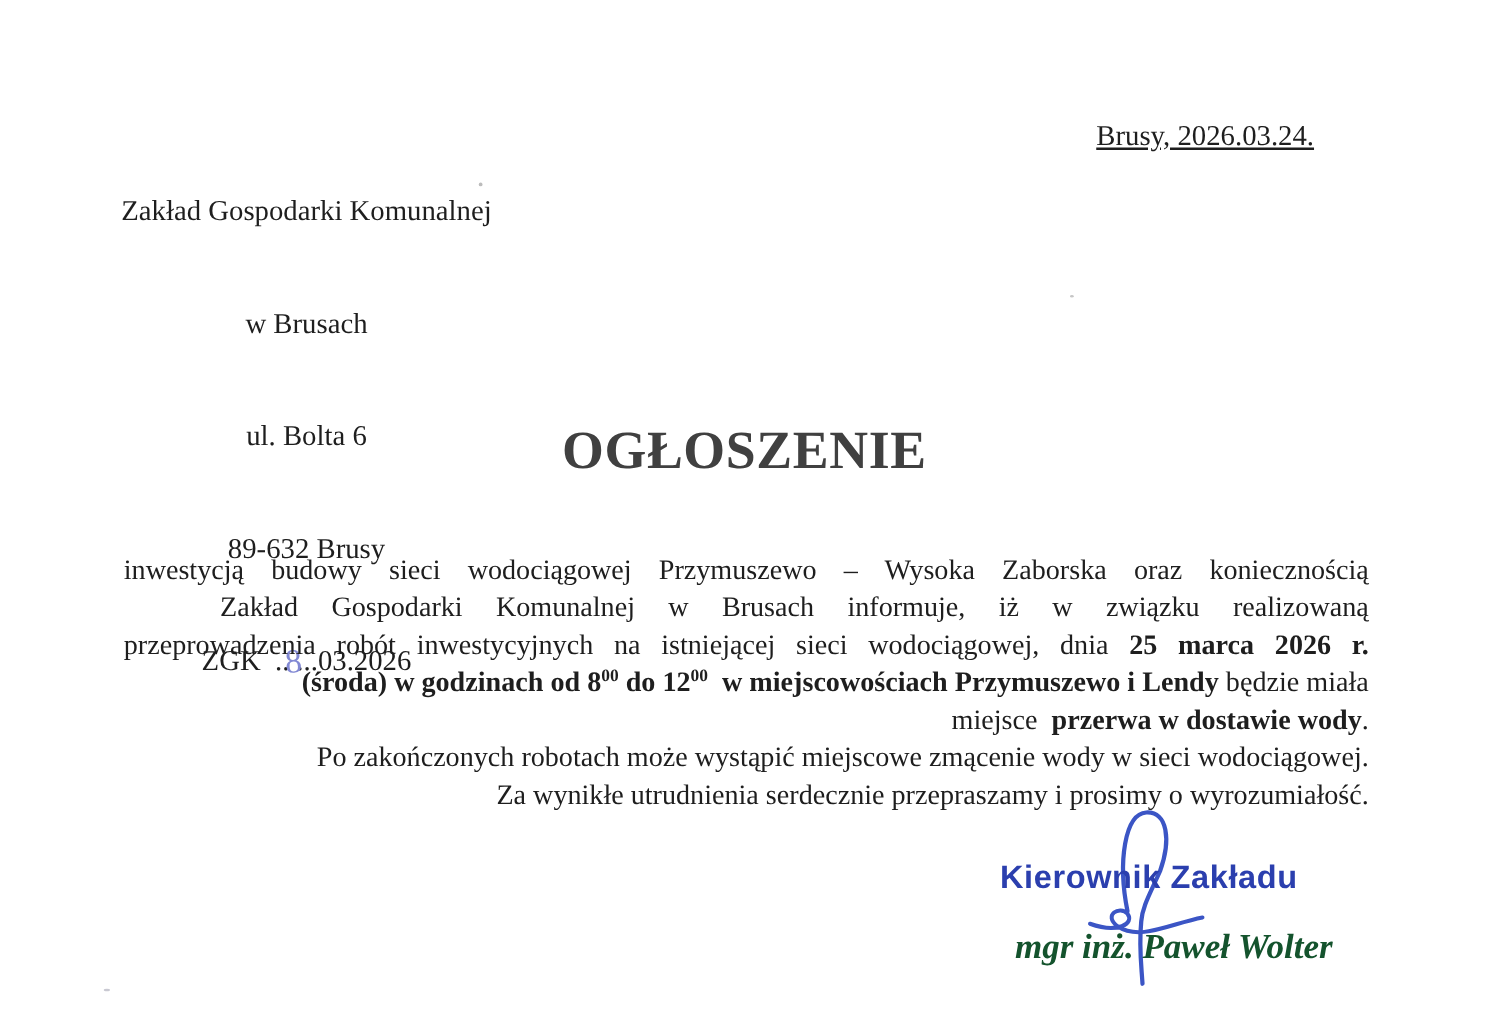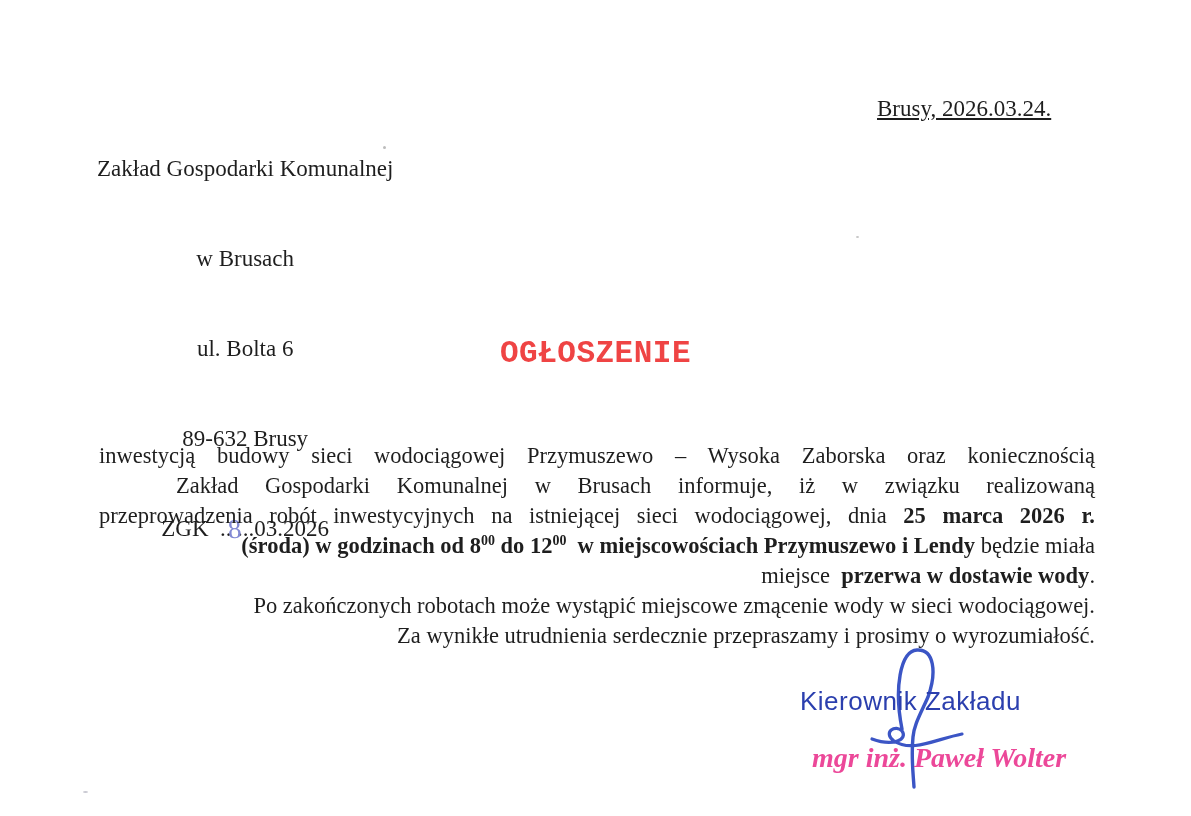--- a/index.html
+++ b/index.html
@@ -46,25 +46,24 @@
   }
 
   
   .doc-title {
     position: absolute;
     top: 336px;
     left: 0;
     width: 100%;
     margin: 0;
     text-align: center;
-    font-size: 31px;
+    font-size: 43px;
     font-weight: bold;
     letter-spacing: 0.5px;
-    color: #ef4444;
-    font-family: Liberation Mono, monospace;
+    color: #404040;
   }
 
   
   .doc-body {
     position: absolute;
     left: 99px;
     top: 441px;
     width: 996px;
     font-size: 22.5px;
     line-height: 30px;
@@ -83,34 +82,34 @@
     vertical-align: super;
     line-height: 0;
   }
 
   
   .sig-role {
     position: absolute;
     left: 800px;
     top: 686px;
     font-family: "Liberation Sans", sans-serif;
-    font-weight: normal;
+    font-weight: bold;
     font-size: 26px;
     letter-spacing: 0.5px;
     color: #2b3fae;
   }
   .sig-name {
     position: absolute;
     left: 812px;
     top: 742px;
     font-family: "Liberation Serif", serif;
     font-style: italic;
     font-weight: bold;
     font-size: 28px;
-    color: #ec4899;
+    color: #14532d;
   }
   .sig-squiggle {
     position: absolute;
     left: 856px;
     top: 645px;
     width: 124px;
     height: 152px;
     pointer-events: none;
   }
 

